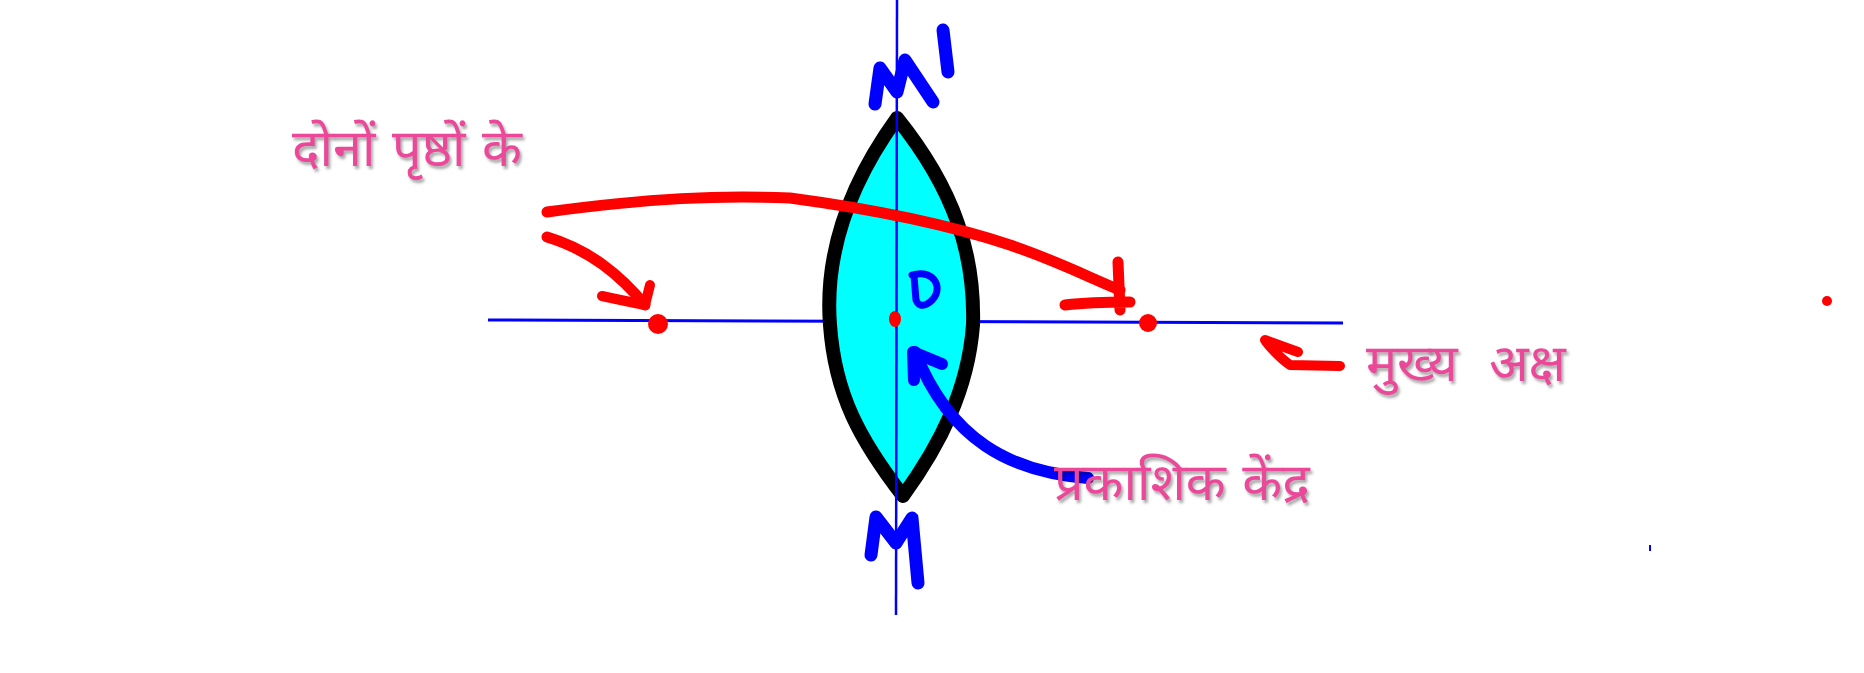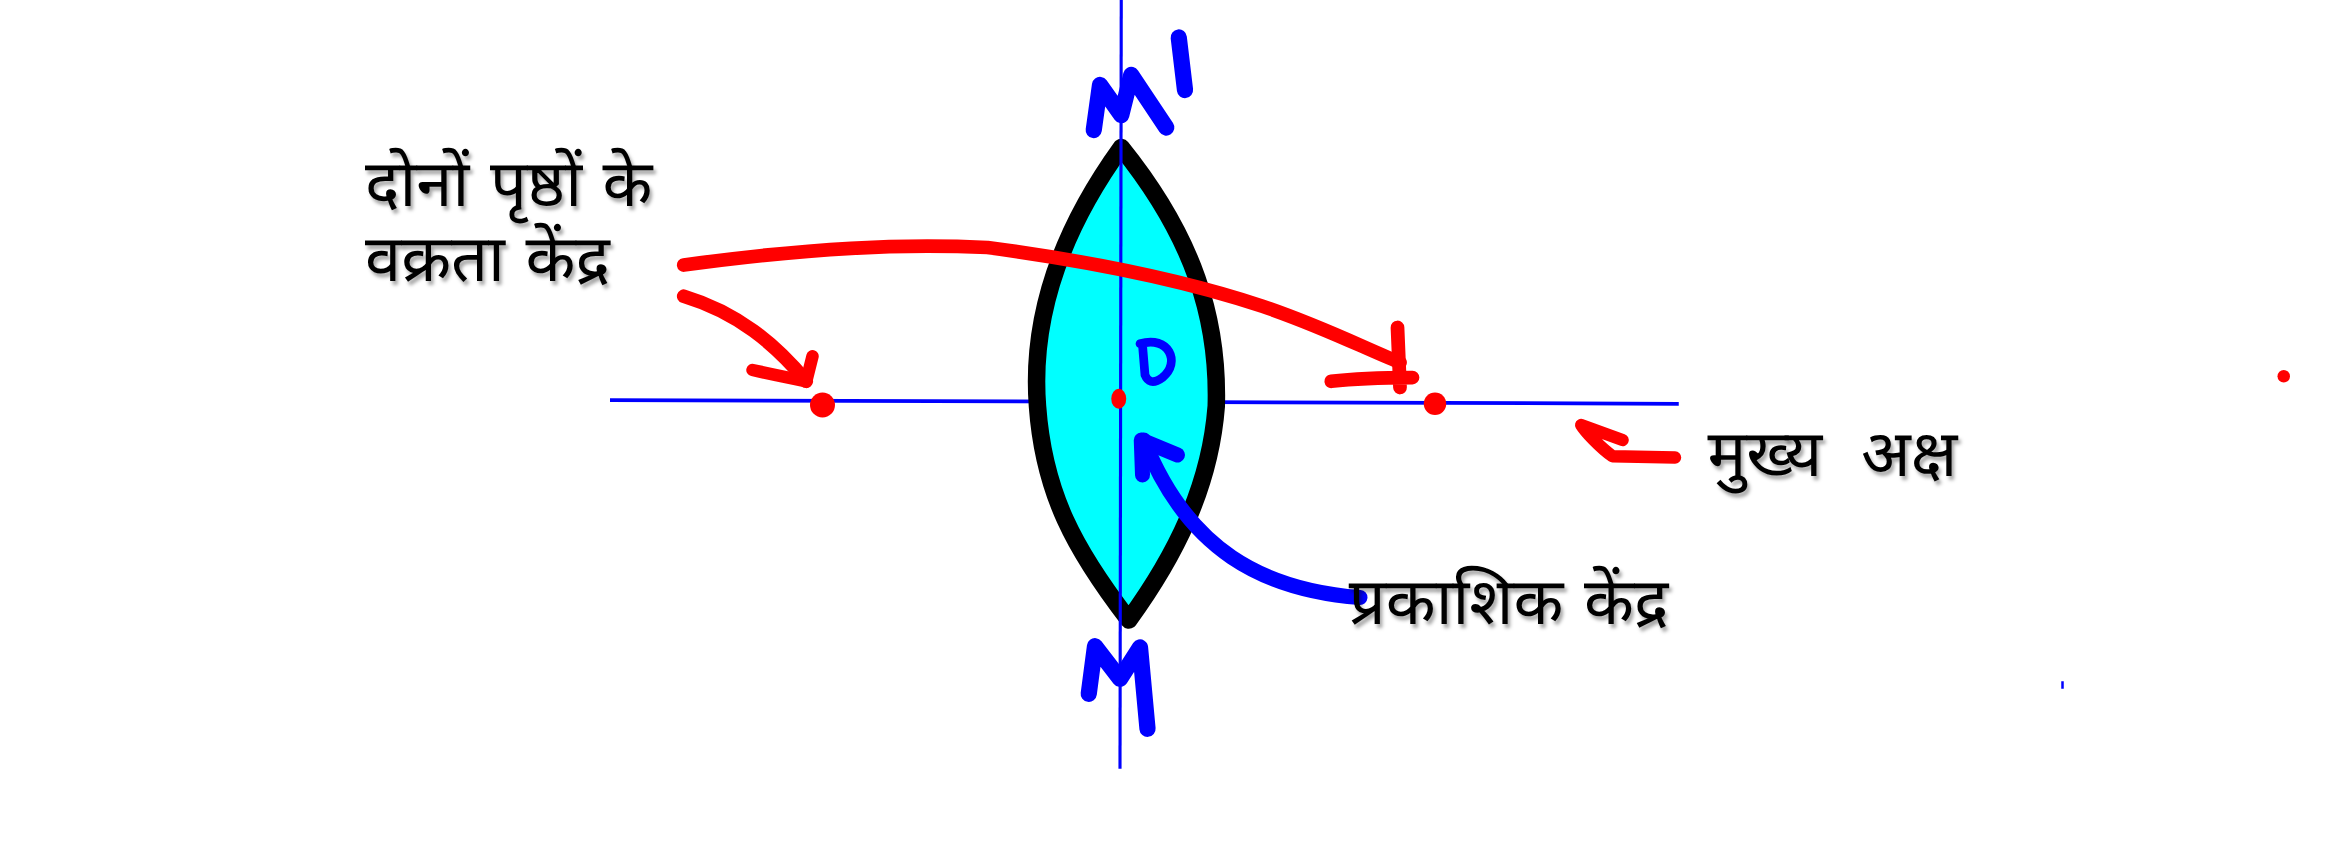--- a/index.html
+++ b/index.html
@@ -1,19 +1,19 @@
 <!DOCTYPE html>
 <html><head>
 <meta charset="utf-8">
 <style>
   html, body { margin:0; padding:0; background:#ffffff; }
   body { width:1864px; height:673px; position:relative; overflow:hidden;
          font-family: "DejaVu Sans", "Liberation Sans", sans-serif; }
   svg.diagram { position:absolute; left:0; top:0; }
-  .label { position:absolute; color:#000000; font-size:52px; line-height:60px;
+  .label { position:absolute; color:#ec4899; font-size:52px; line-height:60px;
            white-space:nowrap; text-shadow: 2px 3px 3px rgba(0,0,0,0.35);
            font-family: "DejaVu Sans", "Liberation Sans", sans-serif; }
   .label-block span { display:block; }
 </style>
 </head>
 <body>
 
 <svg class="diagram" width="1864" height="673" viewBox="0 0 1864 673">
 
   <line x1="488" y1="320" x2="1343" y2="323" stroke="#0000ff" stroke-width="3"></line>
@@ -40,18 +40,17 @@
   <path d="M547,212 C650,198 720,195 790,198 C880,210 950,225 1010,245 C1060,262 1090,278 1120,290" fill="none" stroke="#ff0000" stroke-width="11" stroke-linecap="round"></path>
   <path d="M1065,305 C1090,302 1110,302 1130,302 M1118,262 L1120,310" fill="none" stroke="#ff0000" stroke-width="11" stroke-linecap="round"></path>
   <path d="M1340,366 L1290,365 C1280,358 1268,345 1265,340 L1298,352" fill="none" stroke="#ff0000" stroke-width="10" stroke-linecap="round" stroke-linejoin="round"></path>
 
   <path d="M1088,478 C1010,472 950,440 915,352" fill="none" stroke="#0000ff" stroke-width="12" stroke-linecap="round"></path>
   <path d="M914,380 L913,352 L942,364" fill="none" stroke="#0000ff" stroke-width="12" stroke-linecap="round" stroke-linejoin="round"></path>
 </svg>
 
 <div class="label label-block" style="left:292px; top:118px;">
   <span>दोनों पृष्ठों के</span>
-  <span>वक्रता केंद्र</span>
 </div>
 
 <div class="label" style="left:1366px; top:338px;font-family:Liberation Mono, monospace;">मुख्य अक्ष</div>
 
-<div class="label" style="left:1079px; top:452px;">प्रकाशिक केंद्र</div>
+<div class="label" style="left:1054px; top:452px;">प्रकाशिक केंद्र</div>
 
 </body></html>

